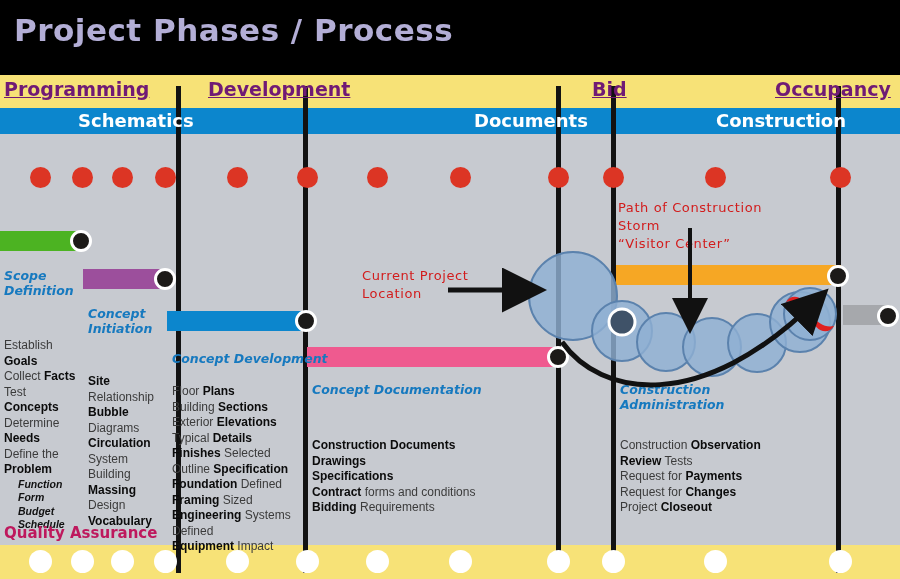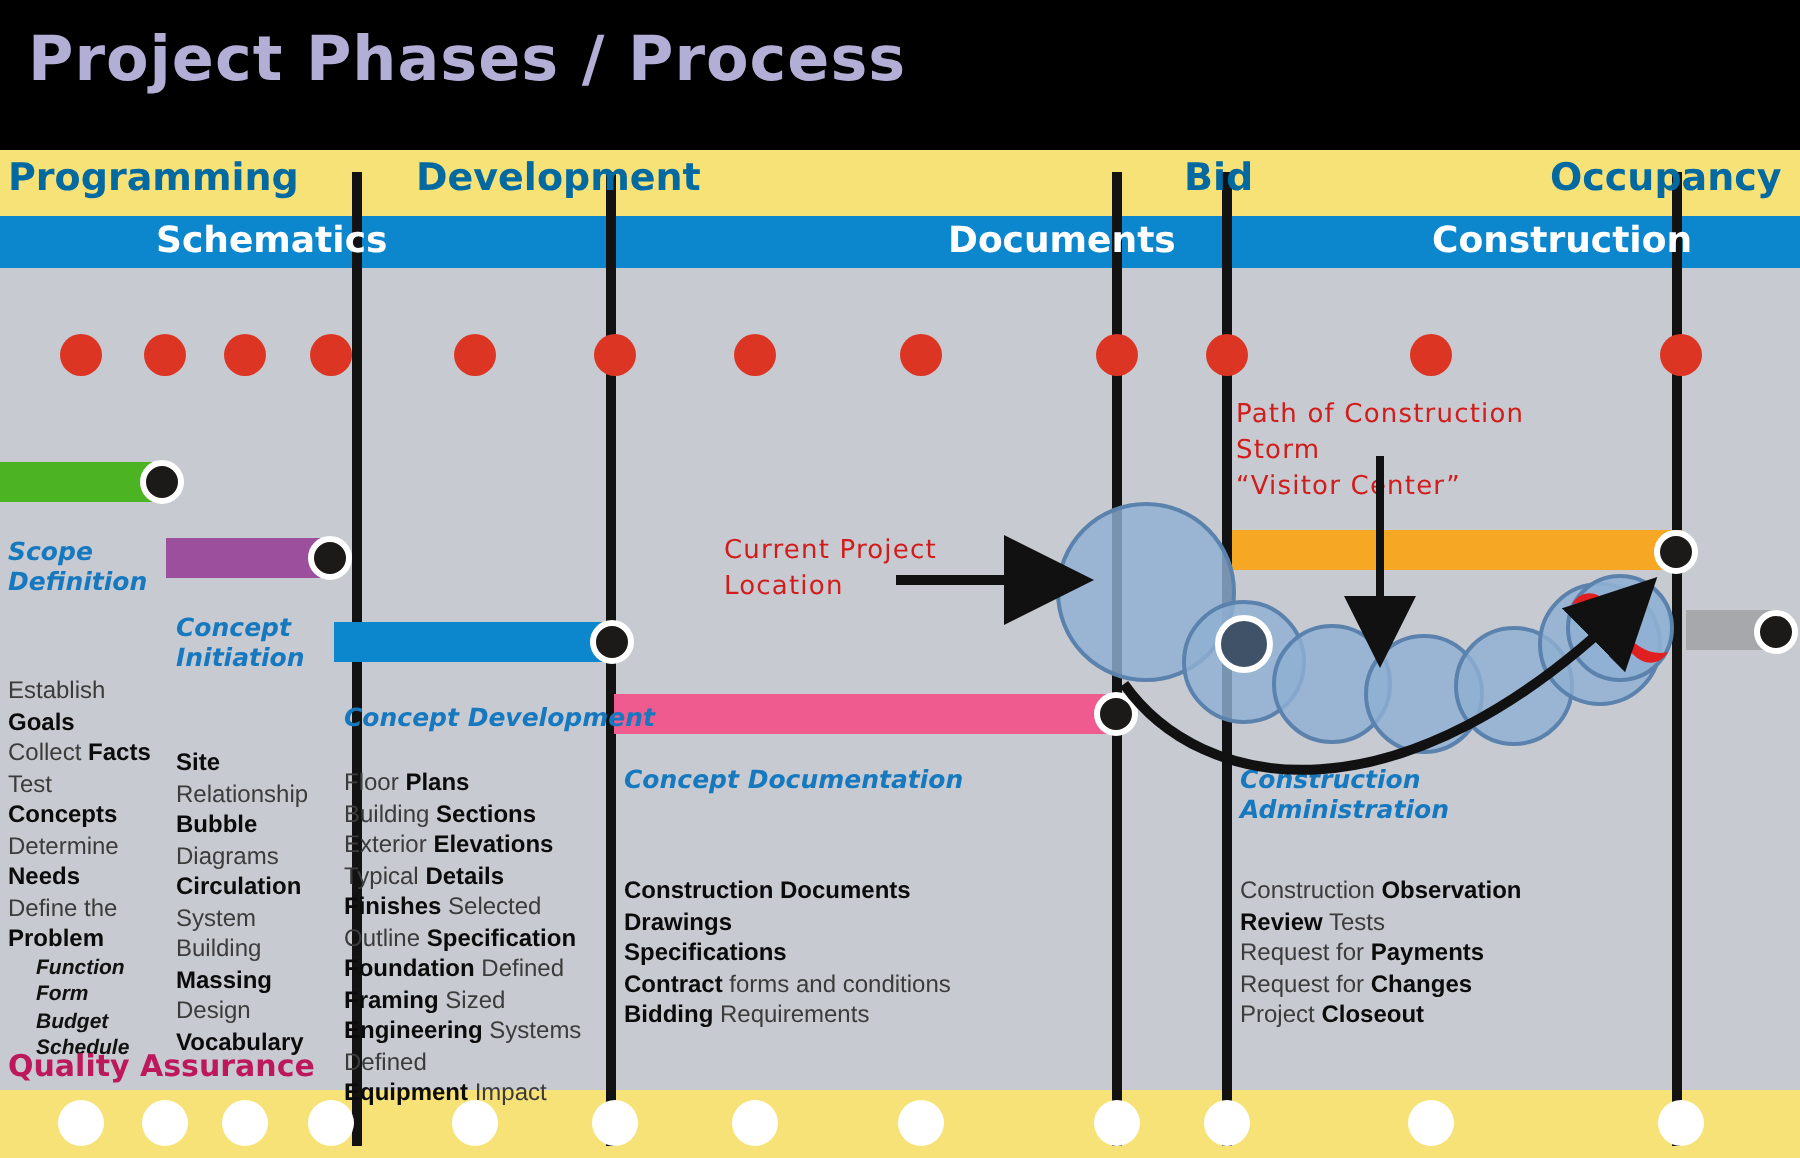--- a/index.html
+++ b/index.html
@@ -27,23 +27,24 @@
     font-family: "DejaVu Sans", sans-serif;
   }
 
   
   .yellow-band {
     position: absolute; left: 0; top: 75px; width: 900px; height: 33px;
     background: #f7e277;
   }
   .phase-label {
     position: absolute; top: 3px;
-    font-size: 19px; font-weight: bold; color: #0369a1;
+    font-size: 19px; font-weight: bold; color: #701a75;
     font-family: "DejaVu Sans", sans-serif;
     white-space: nowrap;
+    text-decoration: underline;
   }
 
   
   .blue-band {
     position: absolute; left: 0; top: 108px; width: 900px; height: 26px;
     background: #0c86cd;
   }
   .subphase-label {
     position: absolute; top: 2px;
     font-size: 18px; font-weight: bold; color: #ffffff;

